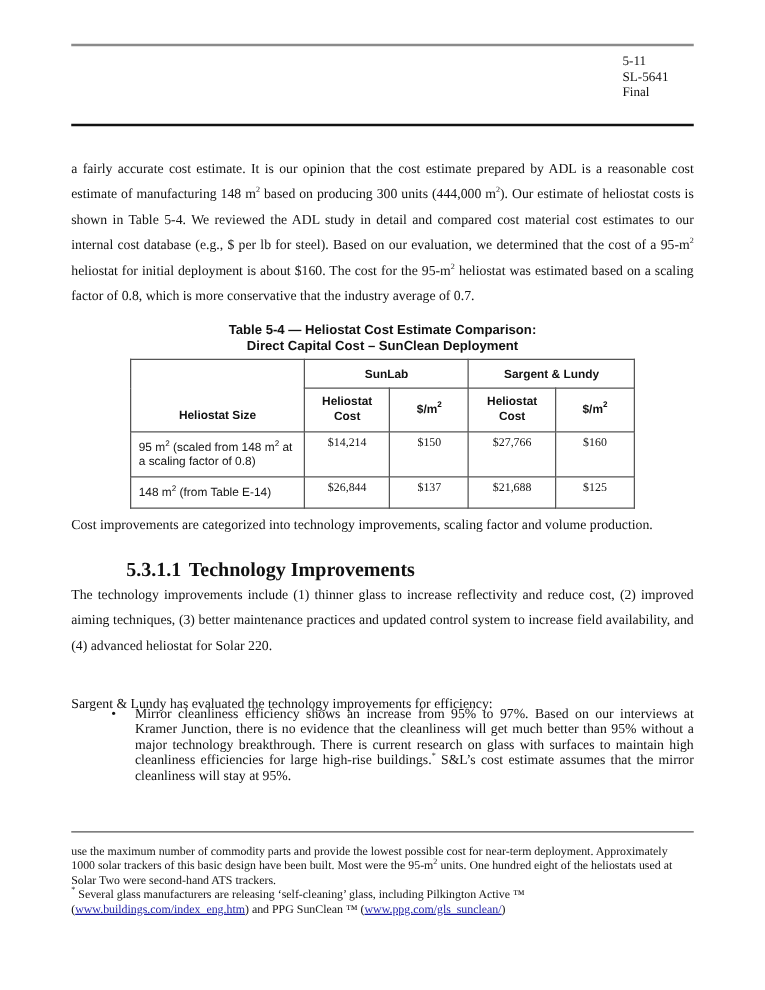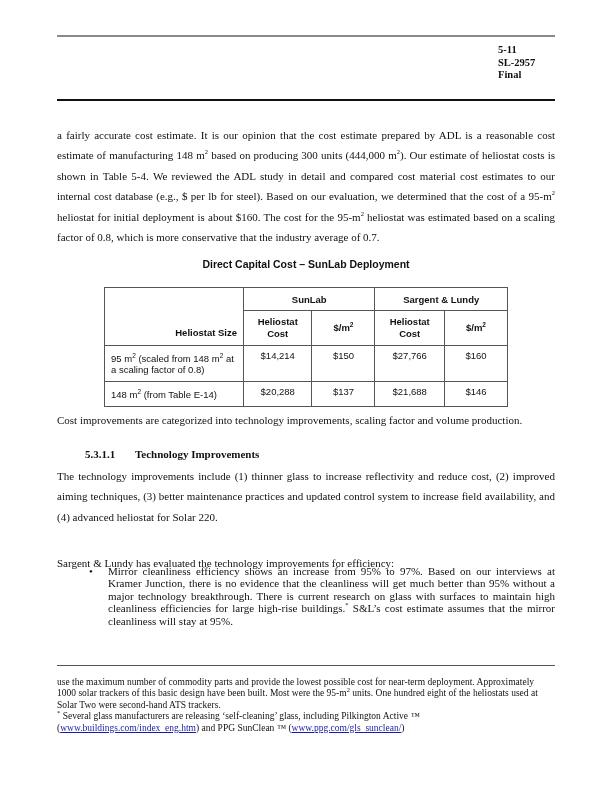--- a/index.html
+++ b/index.html
@@ -1,67 +1,68 @@
 <!DOCTYPE html>
 <html><head>
 <meta charset="utf-8">
 <style>
   html, body { margin: 0; padding: 0; background: #ffffff; }
   body { width: 612px; height: 792px; position: relative; overflow: hidden;
          font-family: "Liberation Serif", serif; color: #111; }
   .rule-top { position: absolute; left: 57px; top: 35px; width: 498px; height: 2px; background: #8a8a8a; }
   .rule-bottom { position: absolute; left: 57px; top: 99px; width: 498px; height: 2px; background: #111; }
   .hdr { position: absolute; left: 498px; top: 44px; font-family: "Liberation Serif", serif;
-         font-weight: bold; font-size: 10.5px; line-height: 12.5px; }
+         font-weight: normal; font-size: 10.5px; line-height: 12.5px; }
   .para { position: absolute; left: 57px; width: 498px; font-size: 11px; line-height: 20.4px;
           text-align: justify; text-align-last: left; }
   .p1 { top: 125px; }
   sup { font-size: 6.5px; line-height: 0; vertical-align: super; }
   .tcap { position: absolute; left: 100px; width: 412px; top: 258px; text-align: center;
           font-family: "Liberation Sans", sans-serif; font-weight: bold; font-size: 10.5px; line-height: 13px; }
   table.ht { position: absolute; left: 104px; top: 287px; width: 404px; border-collapse: collapse;
              font-family: "Liberation Sans", sans-serif; font-size: 9.5px; }
   table.ht td, table.ht th { border: 1px solid #555; padding: 2px 6px; vertical-align: middle; }
   table.ht th { font-weight: bold; text-align: center; }
-  table.ht th.left { text-align: right; vertical-align: bottom; padding-bottom: 7px; }
-  table.ht td.num { text-align: center; vertical-align: top; padding-top: 4px; }
+  table.ht th.left { text-align: center; vertical-align: bottom; padding-bottom: 7px; }
+  table.ht td.num { text-align: center; vertical-align: top; padding-top: 4px; font-family: Liberation Serif, serif; }
   table.ht td.txt { text-align: left; line-height: 11.5px; padding-top: 4px; padding-bottom: 3px; }
   .r-group th { height: 18px; margin-top: 14px; }
   .r-sub th { height: 30px; line-height: 12px; }
   .r-d1 td { height: 28px; }
   .r-d2 td { height: 17px; }
   .p2 { top: 410px; }
-  .h4 { position: absolute; left: 57px; top: 448px; font-weight: bold; font-size: 11px; padding-left: 28px; }
+  .h4 { position: absolute; left: 73px; top: 448px; font-weight: bold; font-size: 16px; padding-left: 28px; }
   .h4 .num { display: inline-block; width: 50px; }
   .p3 { top: 466px; }
   .p4 { top: 553px; }
   .bullet-wrap { position: absolute; left: 57px; top: 565px; width: 498px; }
   .bullet-dot { position: absolute; left: 32px; top: 0; font-size: 11px; line-height: 12.4px; }
   .bullet-text { position: absolute; left: 108px; width: 390px; left: 108px; font-size: 11px;
                  line-height: 12.4px; text-align: justify; text-align-last: left; }
   .bullet-text { left: 51px; width: 447px; }
   .fn-rule { position: absolute; left: 57px; top: 665px; width: 498px; height: 1px; background: #555; }
   .fn { position: absolute; left: 57px; top: 677px; width: 498px; font-size: 9.5px; line-height: 11.4px; }
   .fn a { color: #1a1aa6; text-decoration: underline; }
 </style>
 </head>
 <body>
 
 <div class="rule-top"></div>
 <div class="hdr">
   <div>5-11</div>
-  <div>SL-2957</div>
+  <div>SL-5641</div>
   <div>Final</div>
 </div>
 <div class="rule-bottom"></div>
 
 <div class="para p1"><span>a fairly accurate cost estimate. It is our opinion that the cost estimate prepared by ADL is a reasonable cost estimate of manufacturing 148 m</span><sup>2</sup><span> based on producing 300 units (444,000 m</span><sup>2</sup><span>). Our estimate of heliostat costs is shown in Table 5-4. We reviewed the ADL study in detail and compared cost material cost estimates to our internal cost database (e.g., $ per lb for steel). Based on our evaluation, we determined that the cost of a 95-m</span><sup>2</sup><span> heliostat for initial deployment is about $160. The cost for the 95-m</span><sup>2</sup><span> heliostat was estimated based on a scaling factor of 0.8, which is more conservative that the industry average of 0.7.</span></div>
 
 <div class="tcap">
-  <div>Direct Capital Cost – SunLab Deployment</div>
+  <div>Table 5-4 — Heliostat Cost Estimate Comparison:</div>
+  <div>Direct Capital Cost – SunClean Deployment</div>
 </div>
 
 <table class="ht">
   <colgroup>
     <col style="width:128px">
       <col style="width:63px">
       <col style="width:58px">
       <col style="width:64px">
       <col style="width:58px">
   </colgroup>
@@ -79,24 +80,24 @@
   </tr>
   <tr class="r-d1">
     <td class="txt"><span>95 m</span><sup>2</sup><span> (scaled from 148 m</span><sup>2</sup><span> at a scaling factor of 0.8)</span></td>
     <td class="num">$14,214</td>
     <td class="num">$150</td>
     <td class="num">$27,766</td>
     <td class="num">$160</td>
   </tr>
   <tr class="r-d2">
     <td class="txt"><span>148 m</span><sup>2</sup><span> (from Table E-14)</span></td>
-    <td class="num">$20,288</td>
+    <td class="num">$26,844</td>
     <td class="num">$137</td>
     <td class="num">$21,688</td>
-    <td class="num">$146</td>
+    <td class="num">$125</td>
   </tr>
 </tbody>
   </table>
 
 <div class="para p2">Cost improvements are categorized into technology improvements, scaling factor and volume production.</div>
 
 <div class="h4"><span class="num">5.3.1.1</span><span>Technology Improvements</span></div>
 
 <div class="para p3">The technology improvements include (1) thinner glass to increase reflectivity and reduce cost, (2) improved aiming techniques, (3) better maintenance practices and updated control system to increase field availability, and (4) advanced heliostat for Solar 220.</div>
 

